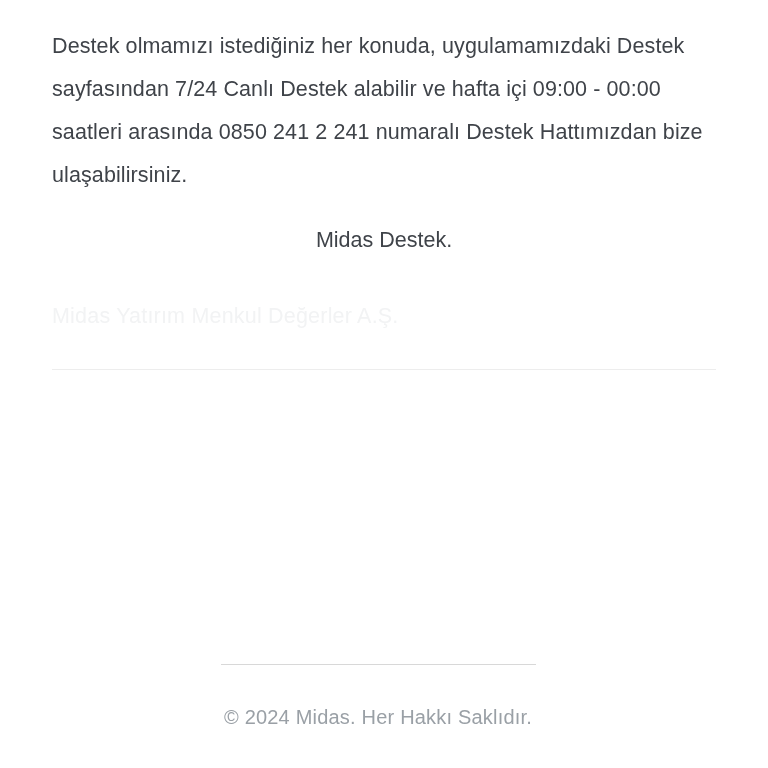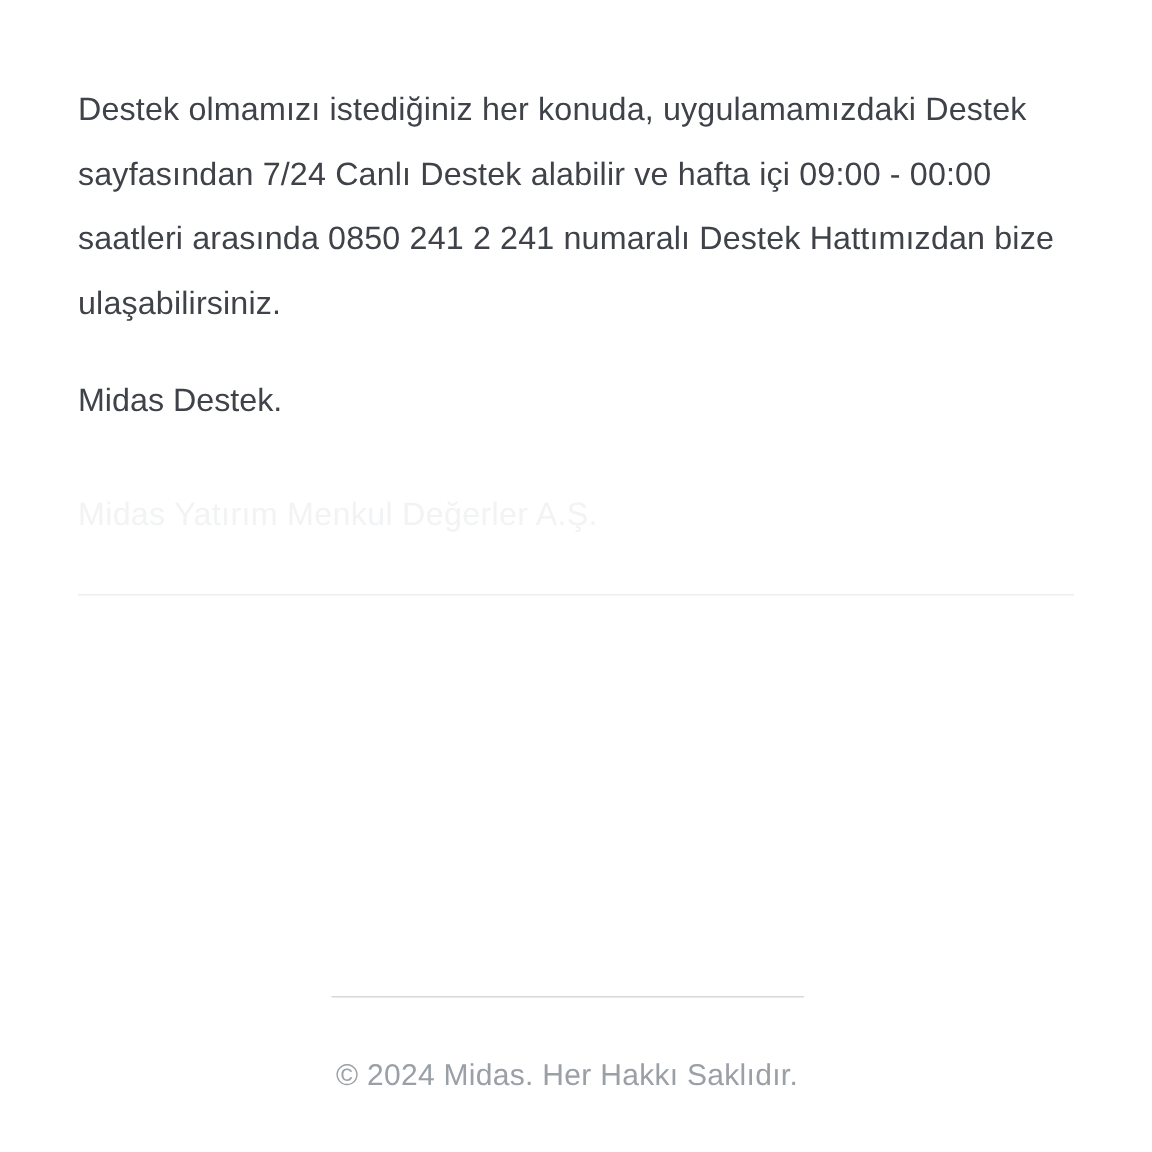--- a/index.html
+++ b/index.html
@@ -18,21 +18,21 @@
   .page {
     position: relative;
     width: 768px;
     height: 768px;
     box-sizing: border-box;
     background: #ffffff;
     overflow: hidden;
   }
 
   .content {
-    padding: 52px 52px 0 52px;
+    padding: 25px 52px 0 52px;
   }
 
   .para {
     font-size: 21.5px;
     line-height: 43px;
     letter-spacing: 0.1px;
     color: #3f4349;
     margin: 0 0 26px 0;
     max-width: 672px;
     font-weight: 400;
@@ -40,20 +40,21 @@
 
   .para.last {
     margin-bottom: 30px;
   }
 
   .signature {
     font-size: 21.5px;
     line-height: 34px;
     color: #3f4349;
     margin: 0;
+    text-align: center;
   }
 
   .faded-line {
     margin-top: 44px;
     font-size: 21.5px;
     line-height: 30px;
     color: #f2f3f4;
     letter-spacing: 0.2px;
     user-select: none;
   }

